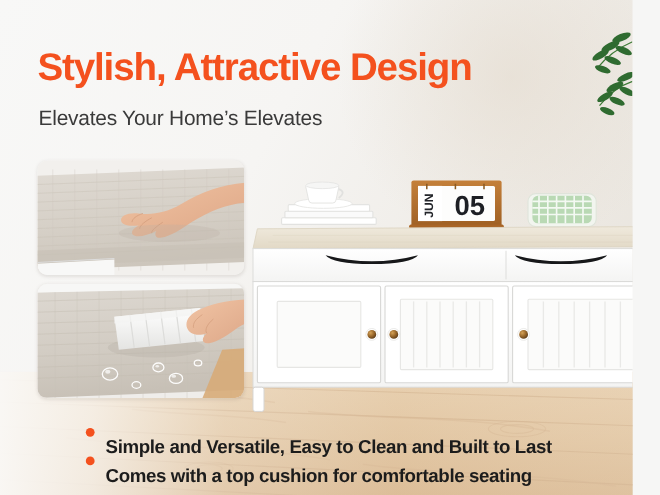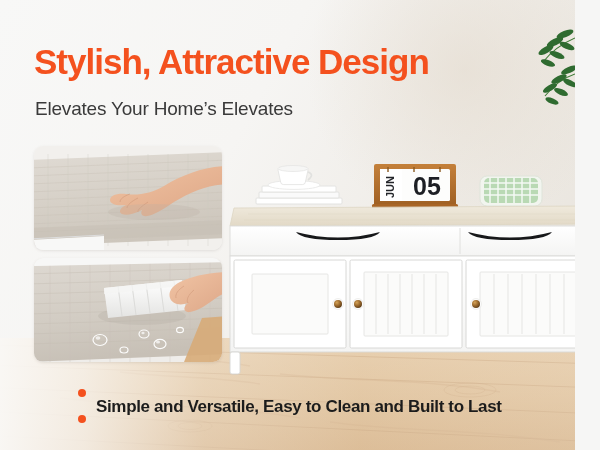--- a/index.html
+++ b/index.html
@@ -440,16 +440,17 @@
     </svg>
   </div>
 
   <div class="bullets">
     <div class="bullet-row">
       <span class="dot"></span>
       <span class="bullet-text">Simple and Versatile, Easy to Clean and Built to Last</span>
     </div>
     <div class="bullet-row">
       <span class="dot"></span>
+      <span class="bullet-text">Comes with a top cushion for comfortable seating</span>
     </div>
   </div>
 
 </div>
 
 </body></html>

